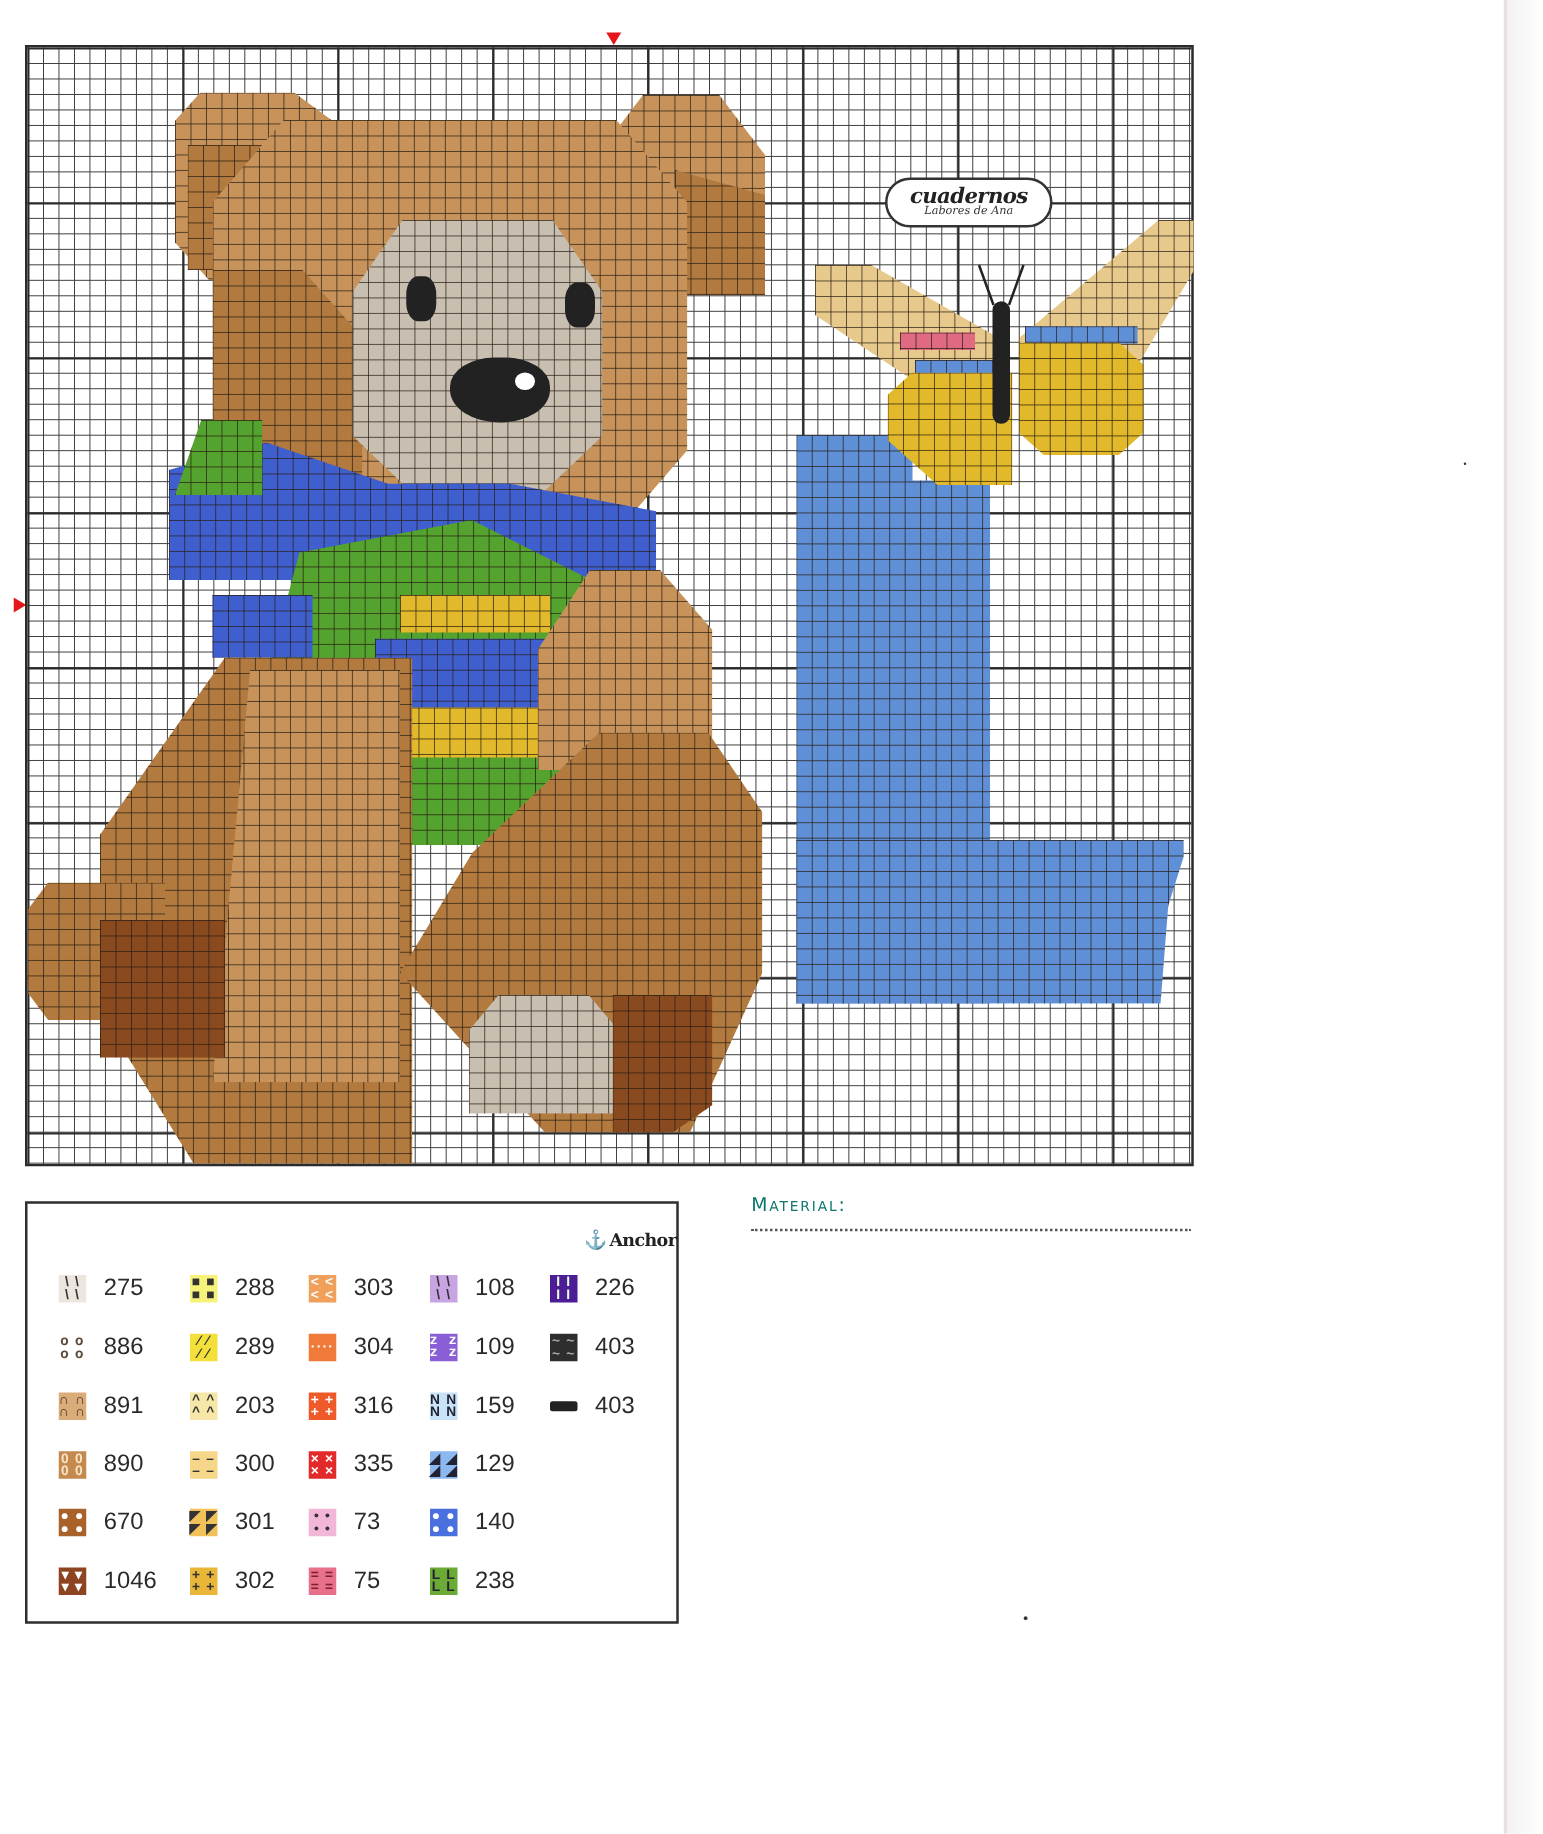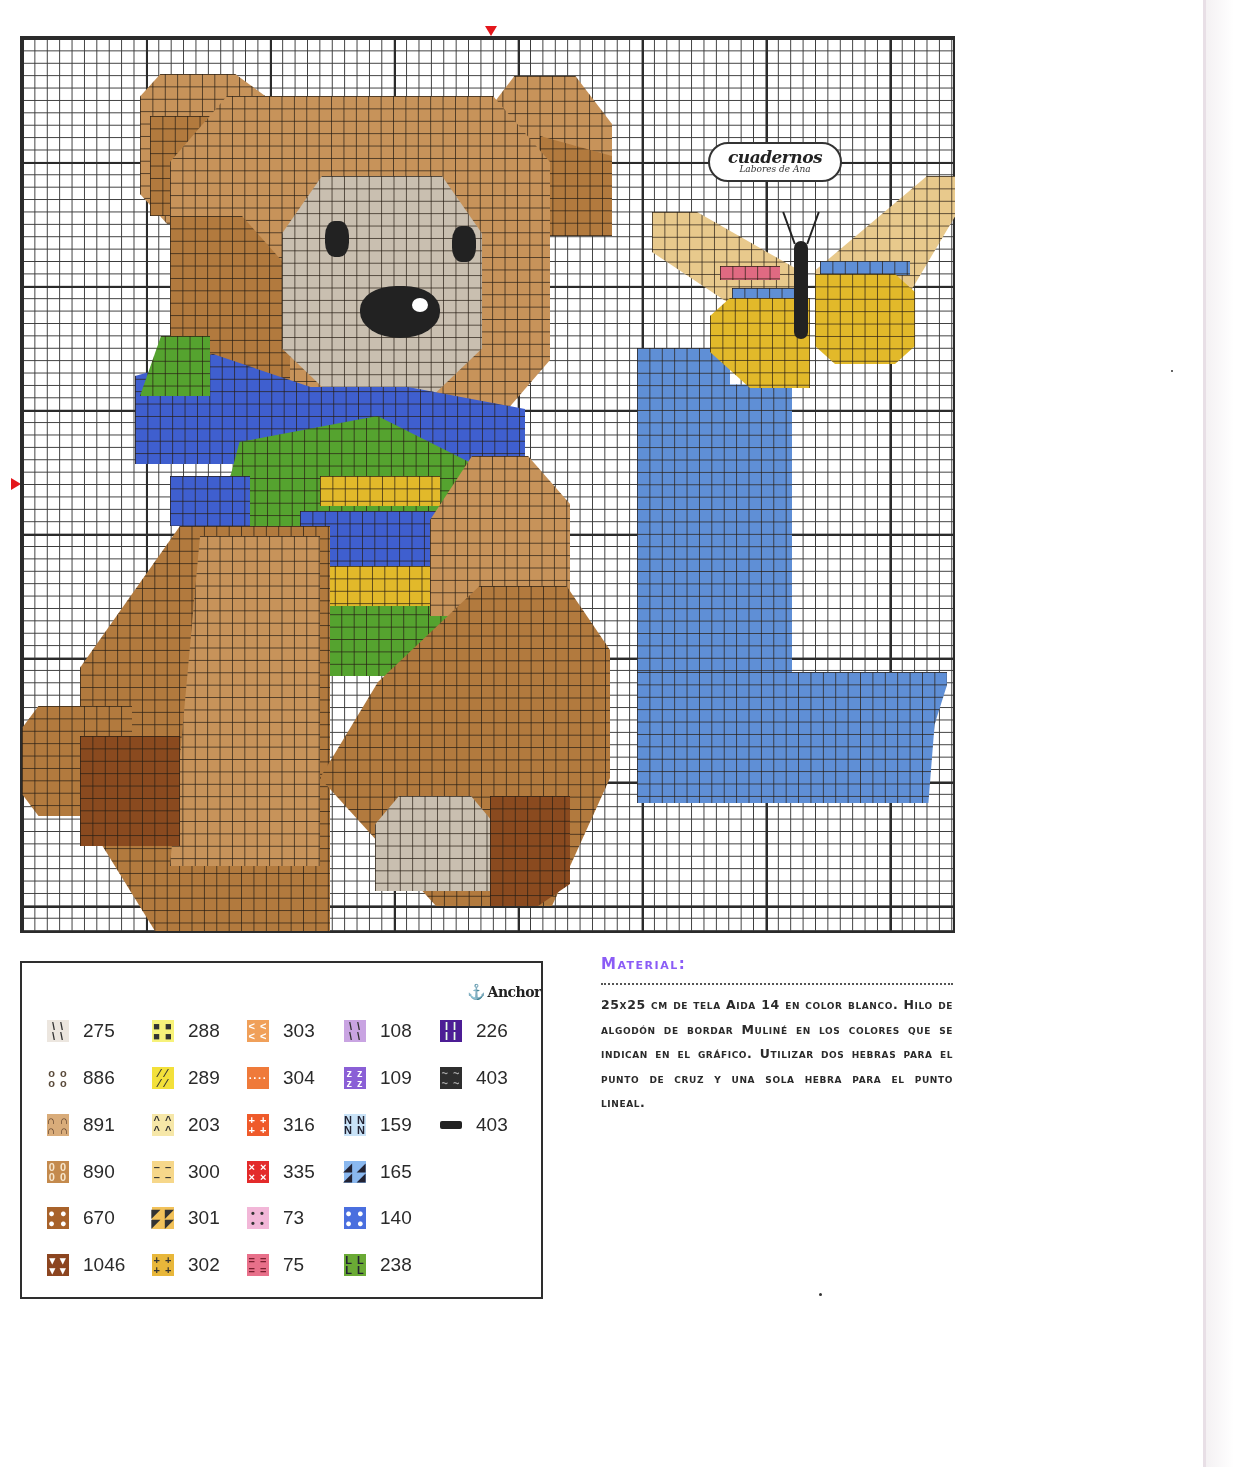--- a/index.html
+++ b/index.html
@@ -103,22 +103,22 @@
   .swatch.bar { height: 8px; background: #222; border-radius: 2px; }
   .code {
     margin-left: 14px; font-size: 19px; color: #2a2a2a;
   }
 
   
   .material {
     position: absolute; left: 601px; top: 955px; width: 352px;
   }
   .material-title {
-    font-family: "DejaVu Sans", sans-serif; font-weight: bold; font-size: 15px;
-    letter-spacing: 1.5px; color: #8b5cf6; font-variant: small-caps;
+    font-family: "DejaVu Sans", sans-serif; font-weight: normal; font-size: 15px;
+    letter-spacing: 1.5px; color: #0f766e; font-variant: small-caps;
   }
   .material-rule {
     margin-top: 10px; border-top: 2px dotted #555; height: 0;
   }
   .material-text {
     margin-top: 8px; font-family: "DejaVu Sans", sans-serif; font-weight: bold;
     font-size: 12.5px; color: #2a2a2a; line-height: 24.5px;
     font-variant: small-caps; text-align: justify; letter-spacing: 0.6px;
   }
   .speck { position: absolute; width: 3px; height: 3px; background: #333; border-radius: 50%; }
@@ -292,33 +292,33 @@
           <span class="code">75</span>
         </div>
       </div>
       <div class="legend-col" style="left: 322px;">
         <div class="legend-item" style="top: 0px;">
           <span class="swatch" style="background-color: rgb(201, 164, 226); color: rgb(51, 51, 51);">\ \
 \ \</span>
           <span class="code">108</span>
         </div>
         <div class="legend-item" style="top: 47px;">
-          <span class="swatch" style="background-color: rgb(138, 95, 214); color: rgb(255, 255, 255);">z z
+          <span class="swatch" style="background-color: rgb(138, 95, 214); color: rgb(255, 255, 255); font-family: Liberation Mono, monospace;">z z
 z z</span>
           <span class="code">109</span>
         </div>
         <div class="legend-item" style="top: 94px;">
           <span class="swatch" style="background-color: rgb(200, 226, 247); color: rgb(34, 34, 51);">N N
 N N</span>
           <span class="code">159</span>
         </div>
         <div class="legend-item" style="top: 141px;">
           <span class="swatch" style="background-color: rgb(138, 184, 239); color: rgb(34, 34, 51);">◢ ◢
 ◢ ◢</span>
-          <span class="code">165</span>
+          <span class="code">129</span>
         </div>
         <div class="legend-item" style="top: 187px;">
           <span class="swatch" style="background-color: rgb(74, 111, 223); color: rgb(255, 255, 255);">● ●
 ● ●</span>
           <span class="code">140</span>
         </div>
         <div class="legend-item" style="top: 234px;">
           <span class="swatch" style="background-color: rgb(106, 170, 53); color: rgb(34, 34, 51);">L L
 L L</span>
           <span class="code">238</span>
@@ -339,17 +339,16 @@
           <span class="swatch bar" style="background-color: rgb(34, 34, 34); color: rgb(34, 34, 34);"></span>
           <span class="code">403</span>
         </div>
       </div>
     </div>
 </div>
 
 <div class="material">
   <div class="material-title">Material:</div>
   <div class="material-rule"></div>
-  <div class="material-text">25x25 cm de tela Aida 14 en color blanco. Hilo de algodón de bordar Muliné en los colores que se indican en el gráfico. Utilizar dos hebras para el punto de cruz y una sola hebra para el punto lineal.</div>
 </div>
 
 <div class="speck" style="left:819px;top:1293px;"></div>
 <div class="speck" style="left:1171px;top:370px;width:2px;height:2px;"></div>
 
 </body></html>

